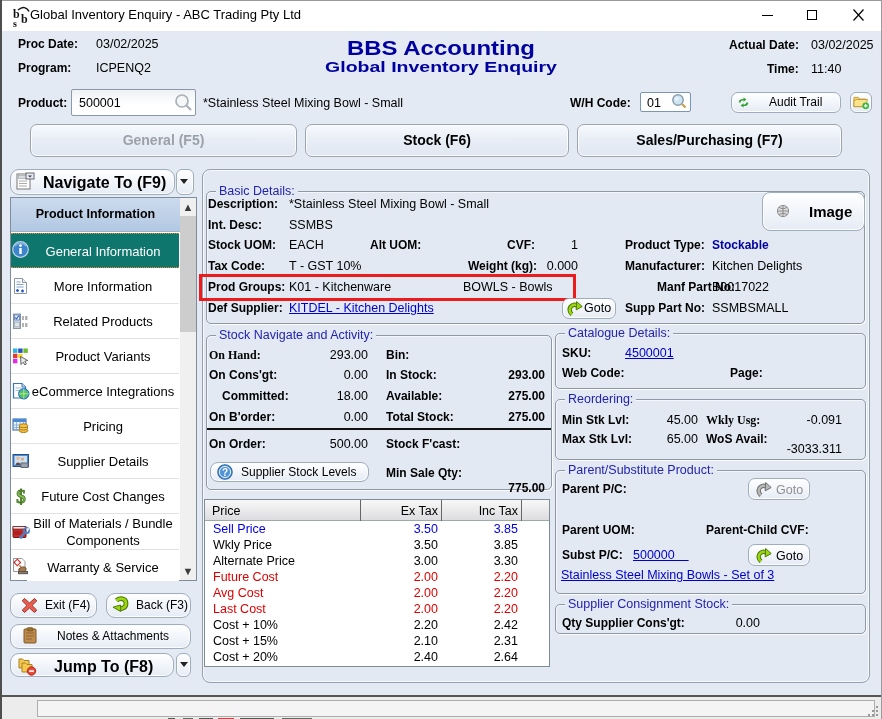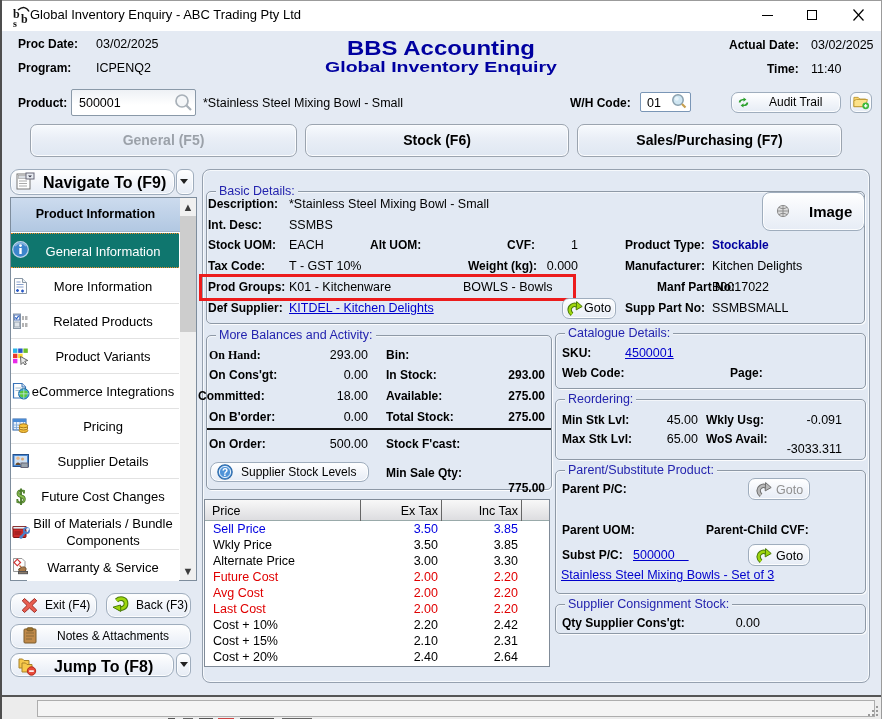--- a/index.html
+++ b/index.html
@@ -297,26 +297,26 @@
 
 <div class="btn2" style="left:562px;top:298px;width:54px;height:21px;border-radius:7px;"></div>
 <svg class="abs" style="left:566px;top:300px;" width="17" height="17" viewBox="0 0 17 17">
     <path d="M6 14.2 C3 12 2.8 7.8 5.6 5.9 C7.4 4.6 9.8 4.6 11.5 5.9" fill="none" stroke="#4a7a0a" stroke-width="4.4"></path>
     <path d="M6 14.2 C3 12 2.8 7.8 5.6 5.9 C7.4 4.6 9.8 4.6 11.5 5.9" fill="none" stroke="#9ed60e" stroke-width="2.4"></path>
     <path d="M10.6 1.6 L16.2 6.5 L10.2 9.9 Z" fill="#9ed60e" stroke="#4a7a0a" stroke-width="1"></path>
   </svg>
 <div class="tx" style="left:584px;top:301px;">Goto</div>
 
 <div class="group" style="left:206px;top:335px;width:346px;height:155px;"></div>
-<div class="gt" style="left:216px;top:328px;">More Balances and Activity:</div>
+<div class="gt" style="left:216px;top:328px;">Stock Navigate and Activity:</div>
 <div class="lb" style="left:209px;top:348px;font-family:Liberation Serif, serif;">On Hand:</div>
 <div class="tx rt" style="left:268px;top:348px;width:100px;">293.00</div>
 <div class="lb" style="left:209px;top:368px;">On Cons'gt:</div>
 <div class="tx rt" style="left:268px;top:368px;width:100px;">0.00</div>
-<div class="lb" style="left:198px;top:389px;">Committed:</div>
+<div class="lb" style="left:222px;top:389px;">Committed:</div>
 <div class="tx rt" style="left:268px;top:389px;width:100px;">18.00</div>
 <div class="lb" style="left:209px;top:410px;">On B'order:</div>
 <div class="tx rt" style="left:268px;top:410px;width:100px;">0.00</div>
 <div class="lb" style="left:386px;top:348px;">Bin:</div>
 <div class="lb" style="left:386px;top:368px;">In Stock:</div>
 <div class="lb rt" style="left:445px;top:368px;width:100px;">293.00</div>
 <div class="lb" style="left:386px;top:389px;">Available:</div>
 <div class="lb rt" style="left:445px;top:389px;width:100px;">275.00</div>
 <div class="lb" style="left:386px;top:410px;">Total Stock:</div>
 <div class="lb rt" style="left:445px;top:410px;width:100px;">275.00</div>
@@ -392,21 +392,21 @@
 <div class="gt" style="left:565px;top:326px;">Catalogue Details:</div>
 <div class="lb" style="left:562px;top:346px;">SKU:</div>
 <div class="tx" style="left:625px;top:346px;"><a href="#">4500001</a></div>
 <div class="lb" style="left:562px;top:366px;">Web Code:</div>
 <div class="lb" style="left:730px;top:366px;">Page:</div>
 
 <div class="group" style="left:555px;top:399px;width:311px;height:61px;"></div>
 <div class="gt" style="left:565px;top:392px;">Reordering:</div>
 <div class="lb" style="left:562px;top:413px;">Min Stk Lvl:</div>
 <div class="tx rt" style="left:598px;top:413px;width:100px;">45.00</div>
-<div class="lb" style="left:706px;top:413px;">Wkly Usg:</div>
+<div class="lb" style="left:706px;top:413px;font-family:Liberation Serif, serif;">Wkly Usg:</div>
 <div class="tx rt" style="left:742px;top:413px;width:100px;">-0.091</div>
 <div class="lb" style="left:562px;top:432px;">Max Stk Lvl:</div>
 <div class="tx rt" style="left:598px;top:432px;width:100px;">65.00</div>
 <div class="lb" style="left:706px;top:432px;">WoS Avail:</div>
 <div class="tx rt" style="left:742px;top:442px;width:100px;">-3033.311</div>
 
 <div class="group" style="left:555px;top:470px;width:311px;height:124px;"></div>
 <div class="gt" style="left:565px;top:463px;text-align:center;">Parent/Substitute Product:</div>
 <div class="lb" style="left:562px;top:482px;">Parent P/C:</div>
 <div class="btn2" style="left:748px;top:478px;width:62px;height:22px;border-radius:7px;"></div>

